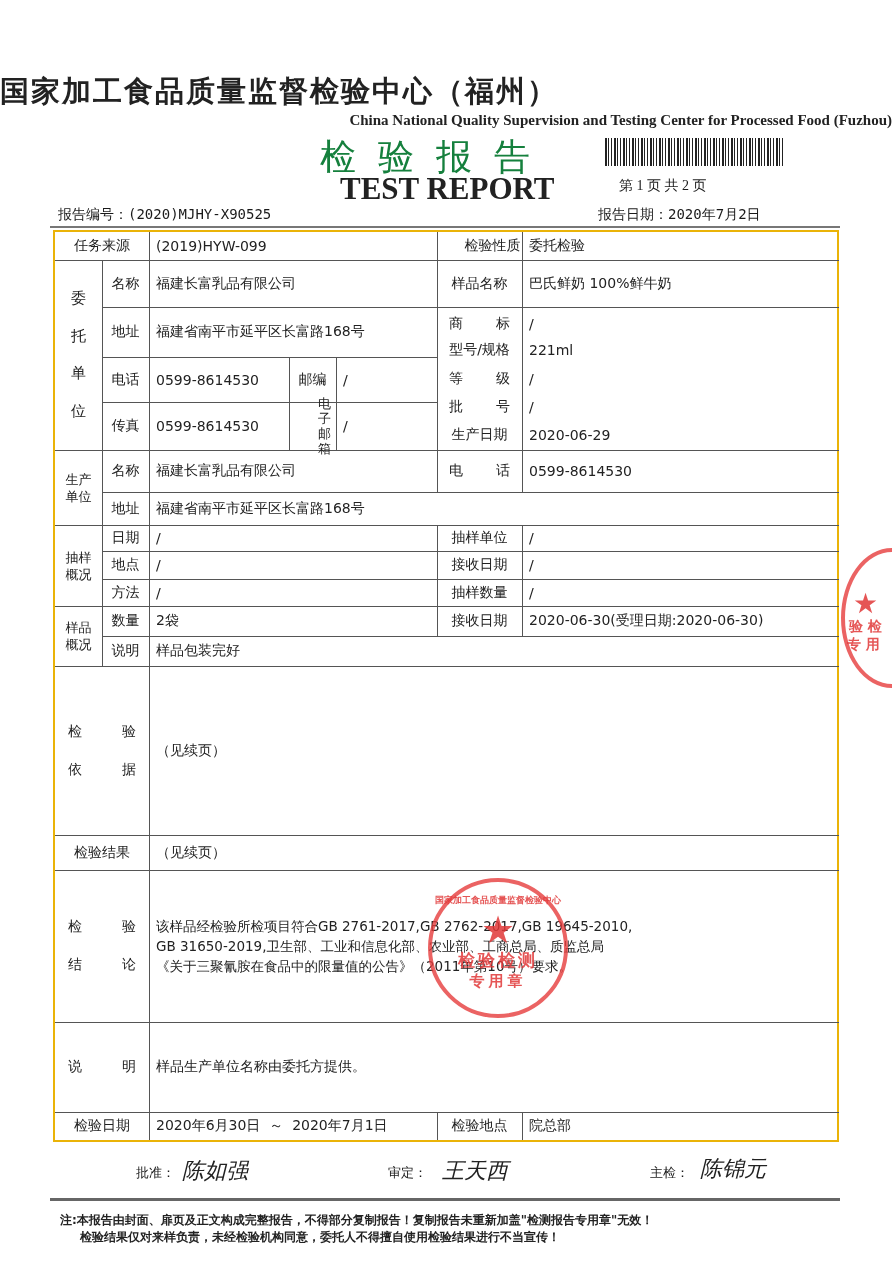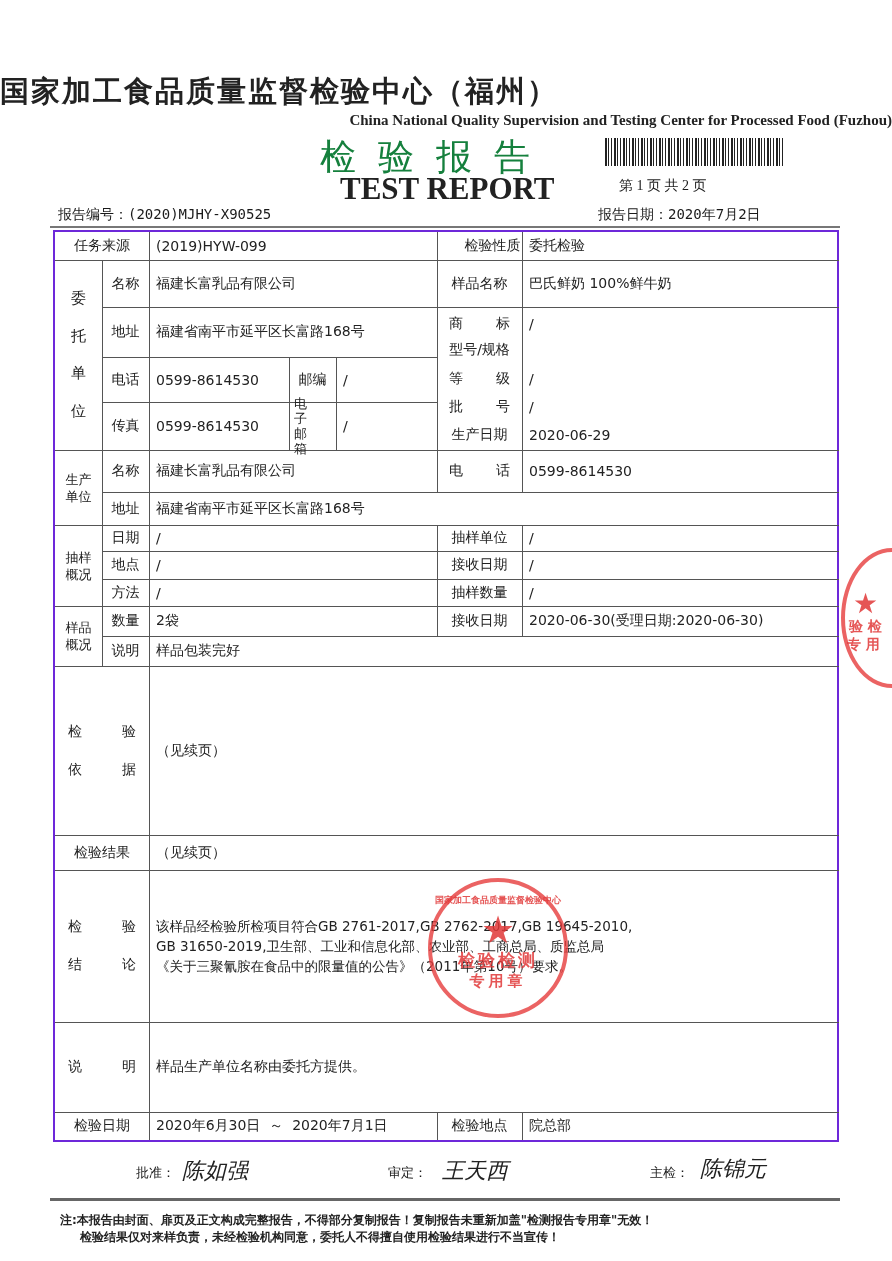--- a/index.html
+++ b/index.html
@@ -10,21 +10,21 @@
   .title-en { left: 0; width: 892px; top: 112px; text-align: right; font-size: 15px; font-weight: bold; font-family: "Liberation Serif", serif; color: #222; }
   .report-cn { left: 320px; top: 133px; font-size: 36px; letter-spacing: 22px; font-family: "DejaVu Sans", sans-serif; color: #15803d; }
   .report-en { left: 340px; top: 171px; font-size: 31px; font-weight: bold; font-family: "Liberation Serif", serif; color: #222; }
   .barcode { left: 605px; top: 138px; width: 180px; height: 28px;
              background: repeating-linear-gradient(90deg, #222 0 2px, #fff 2px 3px, #222 3px 4px, #fff 4px 6px, #222 6px 7px, #fff 7px 9px); }
   .pageinfo { left: 598px; top: 177px; font-size: 14px; font-family: "Liberation Serif", serif; margin-left: 21px; }
   .meta-left { left: 58px; top: 206px; font-size: 14px; font-family: "DejaVu Sans Mono", monospace; }
   .meta-right { left: 598px; top: 206px; font-size: 14px; font-family: "DejaVu Sans Mono", monospace; }
   .rule-top { left: 50px; top: 226px; width: 790px; height: 2px; background: #777; }
 
-  .grid { position: absolute; left: 53px; top: 230px; width: 786px; height: 912px; border: 2px solid #6d28d9; box-sizing: border-box; }
+  .grid { position: absolute; left: 53px; top: 230px; width: 786px; height: 912px; border: 2px solid #eab308; box-sizing: border-box; }
   .cell { position: absolute; box-sizing: border-box; font-size: 14px; display: flex; align-items: center; font-family: "DejaVu Sans", sans-serif; color: #222; }
   .hl { position: absolute; height: 1px; background: #555; }
   .vl { position: absolute; width: 1px; background: #555; }
   .lbl { justify-content: center; text-align: center; }
   .val { padding-left: 7px; }
   .spread { justify-content: space-between; padding: 0 12px; }
   .vert { flex-direction: column; justify-content: space-around; }
 
   .sig-line { left: 50px; top: 1198px; width: 790px; height: 3px; background: #666; }
   .sign { font-size: 13px; font-family: "DejaVu Sans", sans-serif; }
@@ -90,32 +90,33 @@
   <div class="cell lbl" style="left:47px;top:28px;width:47px;height:47px">名称</div>
   <div class="cell val" style="left:94px;top:28px;width:288px;height:47px">福建长富乳品有限公司</div>
   <div class="cell lbl" style="left:47px;top:75px;width:47px;height:50px">地址</div>
   <div class="cell val" style="left:94px;top:75px;width:288px;height:50px">福建省南平市延平区长富路168号</div>
   <div class="cell lbl" style="left:47px;top:125px;width:47px;height:45px">电话</div>
   <div class="cell val" style="left:94px;top:125px;width:140px;height:45px">0599-8614530</div>
   <div class="cell lbl" style="left:234px;top:125px;width:47px;height:45px">邮编</div>
   <div class="cell val" style="left:281px;top:125px;width:101px;height:45px">/</div>
   <div class="cell lbl" style="left:47px;top:170px;width:47px;height:48px">传真</div>
   <div class="cell val" style="left:94px;top:170px;width:140px;height:48px">0599-8614530</div>
-  <div class="cell lbl" style="left:222px;top:170px;width:47px;height:48px;font-size:13px;line-height:15px;padding:0 12px">电子邮箱</div>
+  <div class="cell lbl" style="left:246px;top:170px;width:47px;height:48px;font-size:13px;line-height:15px;padding:0 12px">电子邮箱</div>
   <div class="cell val" style="left:281px;top:170px;width:101px;height:48px">/</div>
 
   <div class="cell lbl" style="left:382px;top:28px;width:85px;height:47px">样品名称</div>
   <div class="cell val" style="left:467px;top:28px;width:317px;height:47px">巴氏鲜奶 100%鲜牛奶</div>
 
   <div class="cell spread" style="left:382px;top:78px;width:85px;height:28px">
     <span>商</span>
     <span>标</span>
   </div>
   <div class="cell val" style="left:467px;top:78px;width:317px;height:28px">/</div>
   <div class="cell lbl" style="left:382px;top:104px;width:85px;height:28px">型号/规格</div>
+  <div class="cell val" style="left:467px;top:104px;width:317px;height:28px">221ml</div>
   <div class="cell spread" style="left:382px;top:133px;width:85px;height:28px">
     <span>等</span>
     <span>级</span>
   </div>
   <div class="cell val" style="left:467px;top:133px;width:317px;height:28px">/</div>
   <div class="cell spread" style="left:382px;top:161px;width:85px;height:28px">
     <span>批</span>
     <span>号</span>
   </div>
   <div class="cell val" style="left:467px;top:161px;width:317px;height:28px">/</div>

